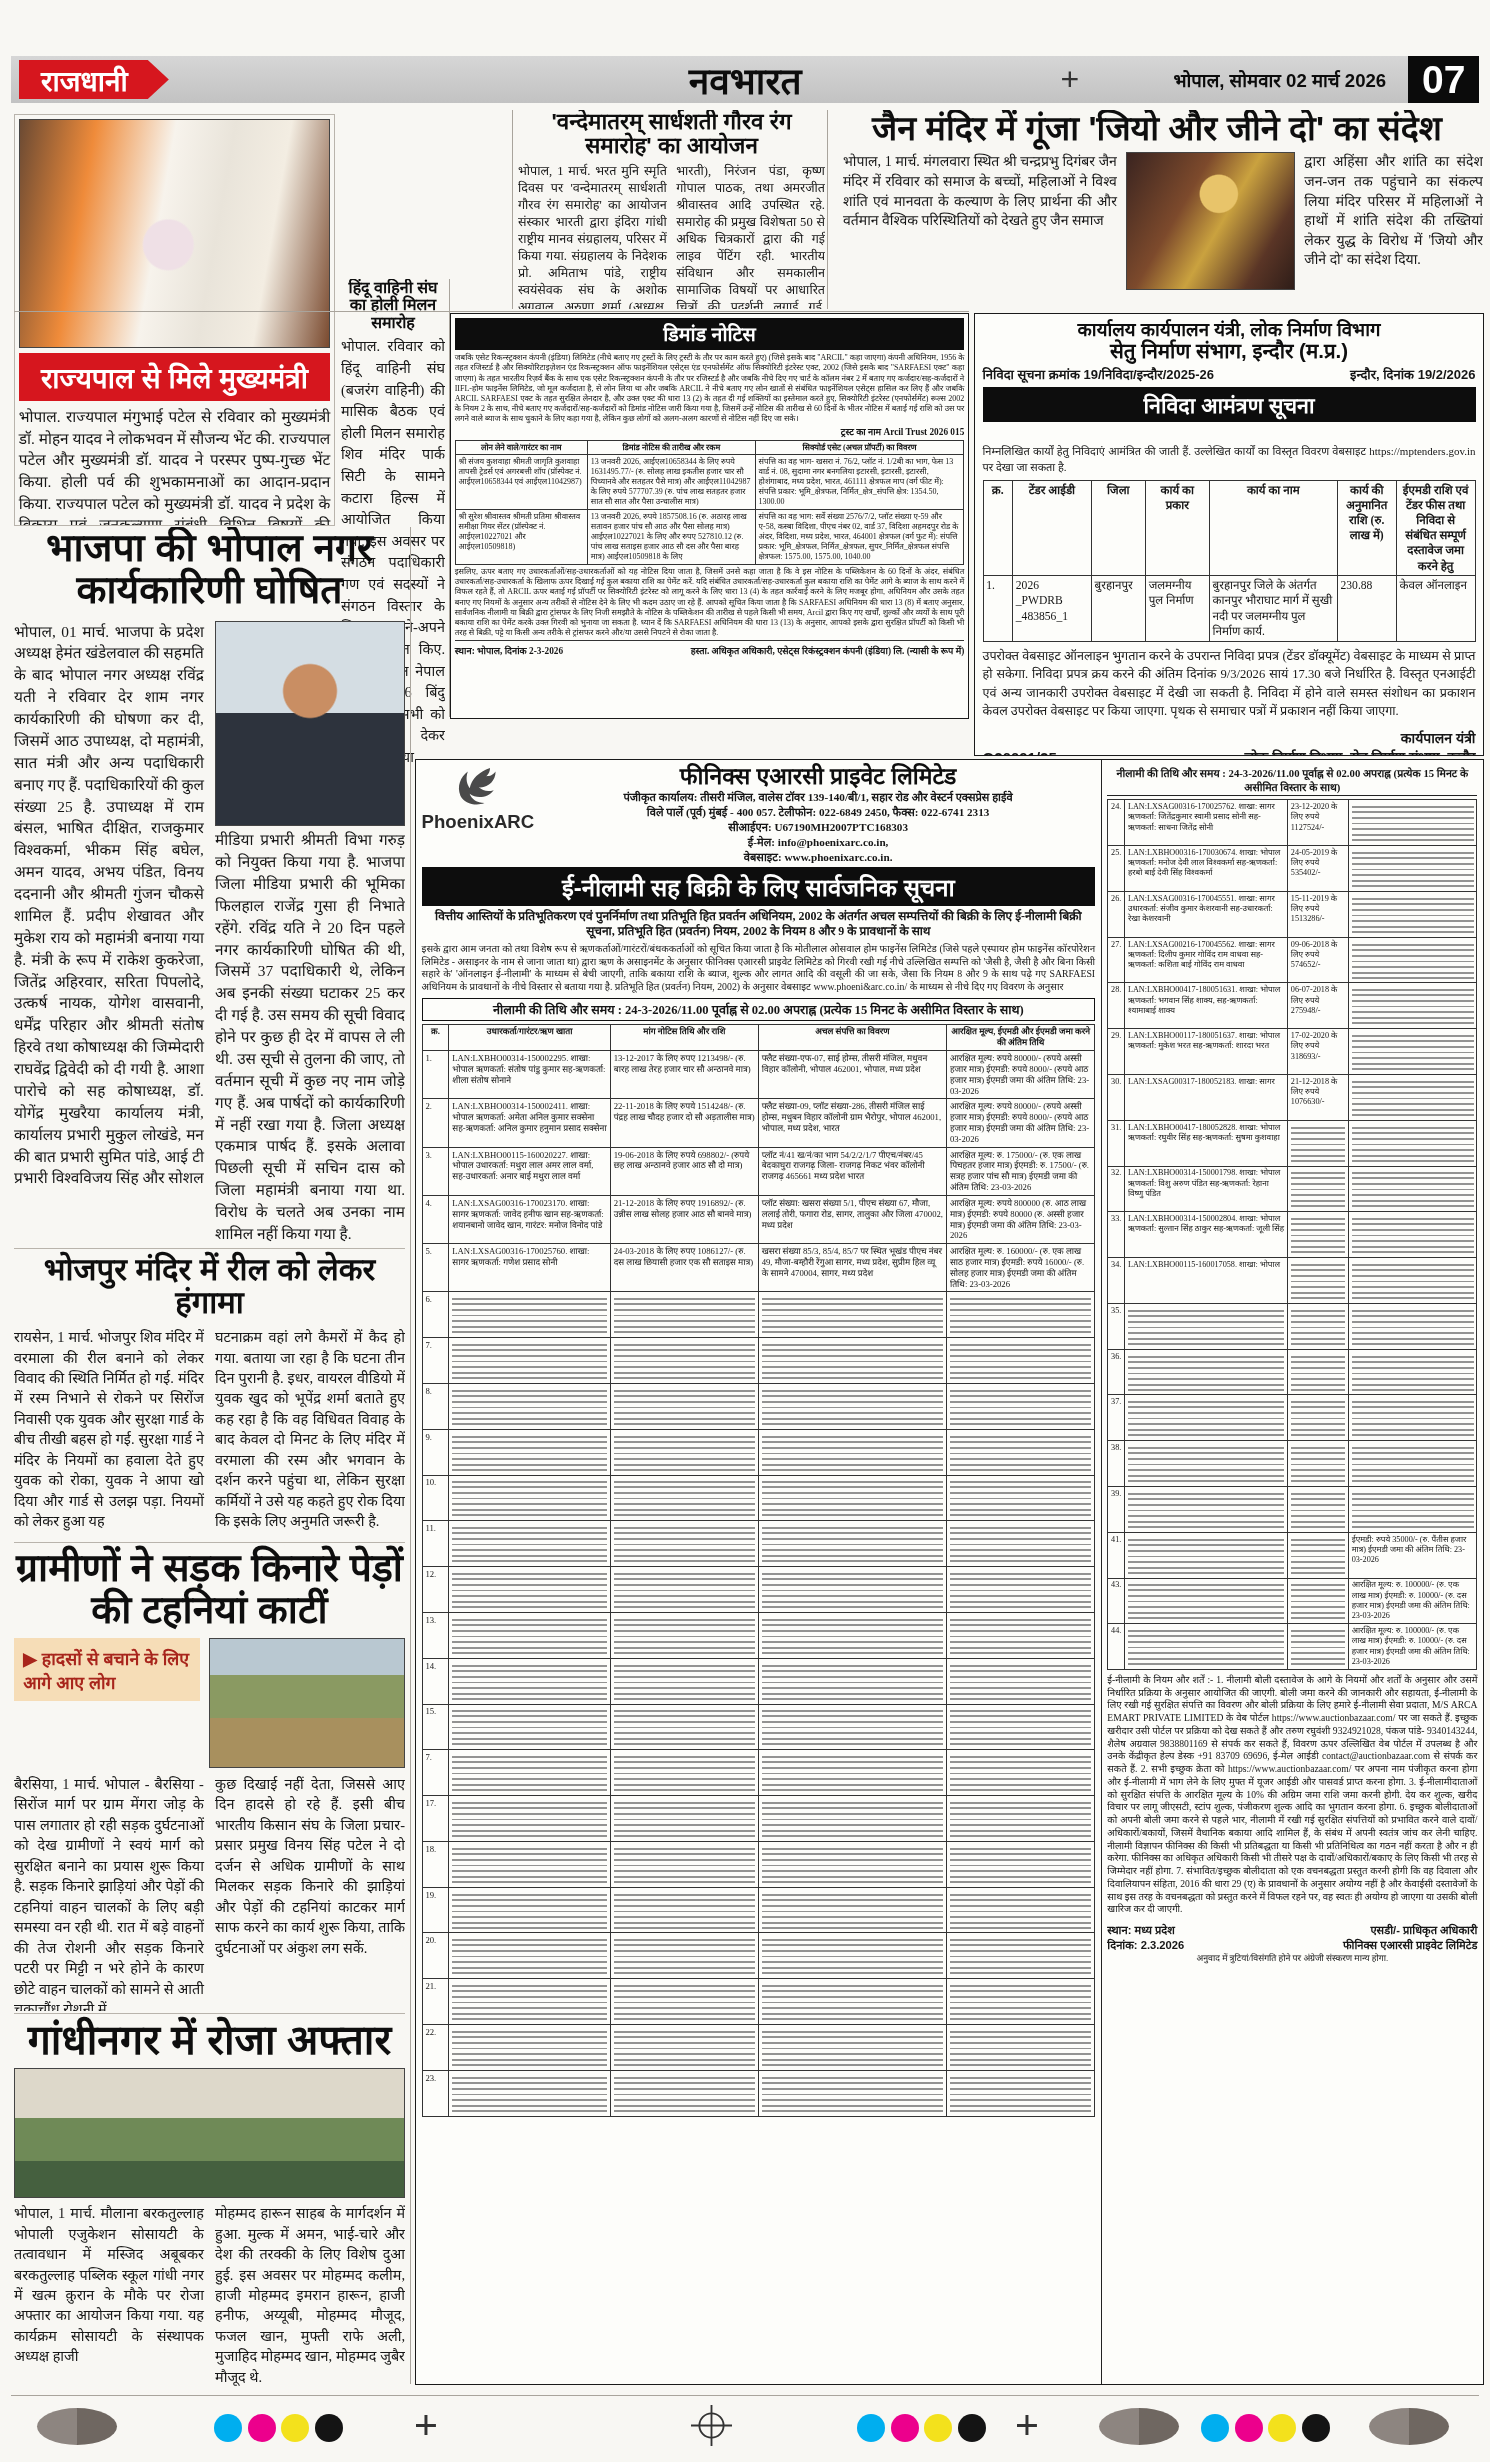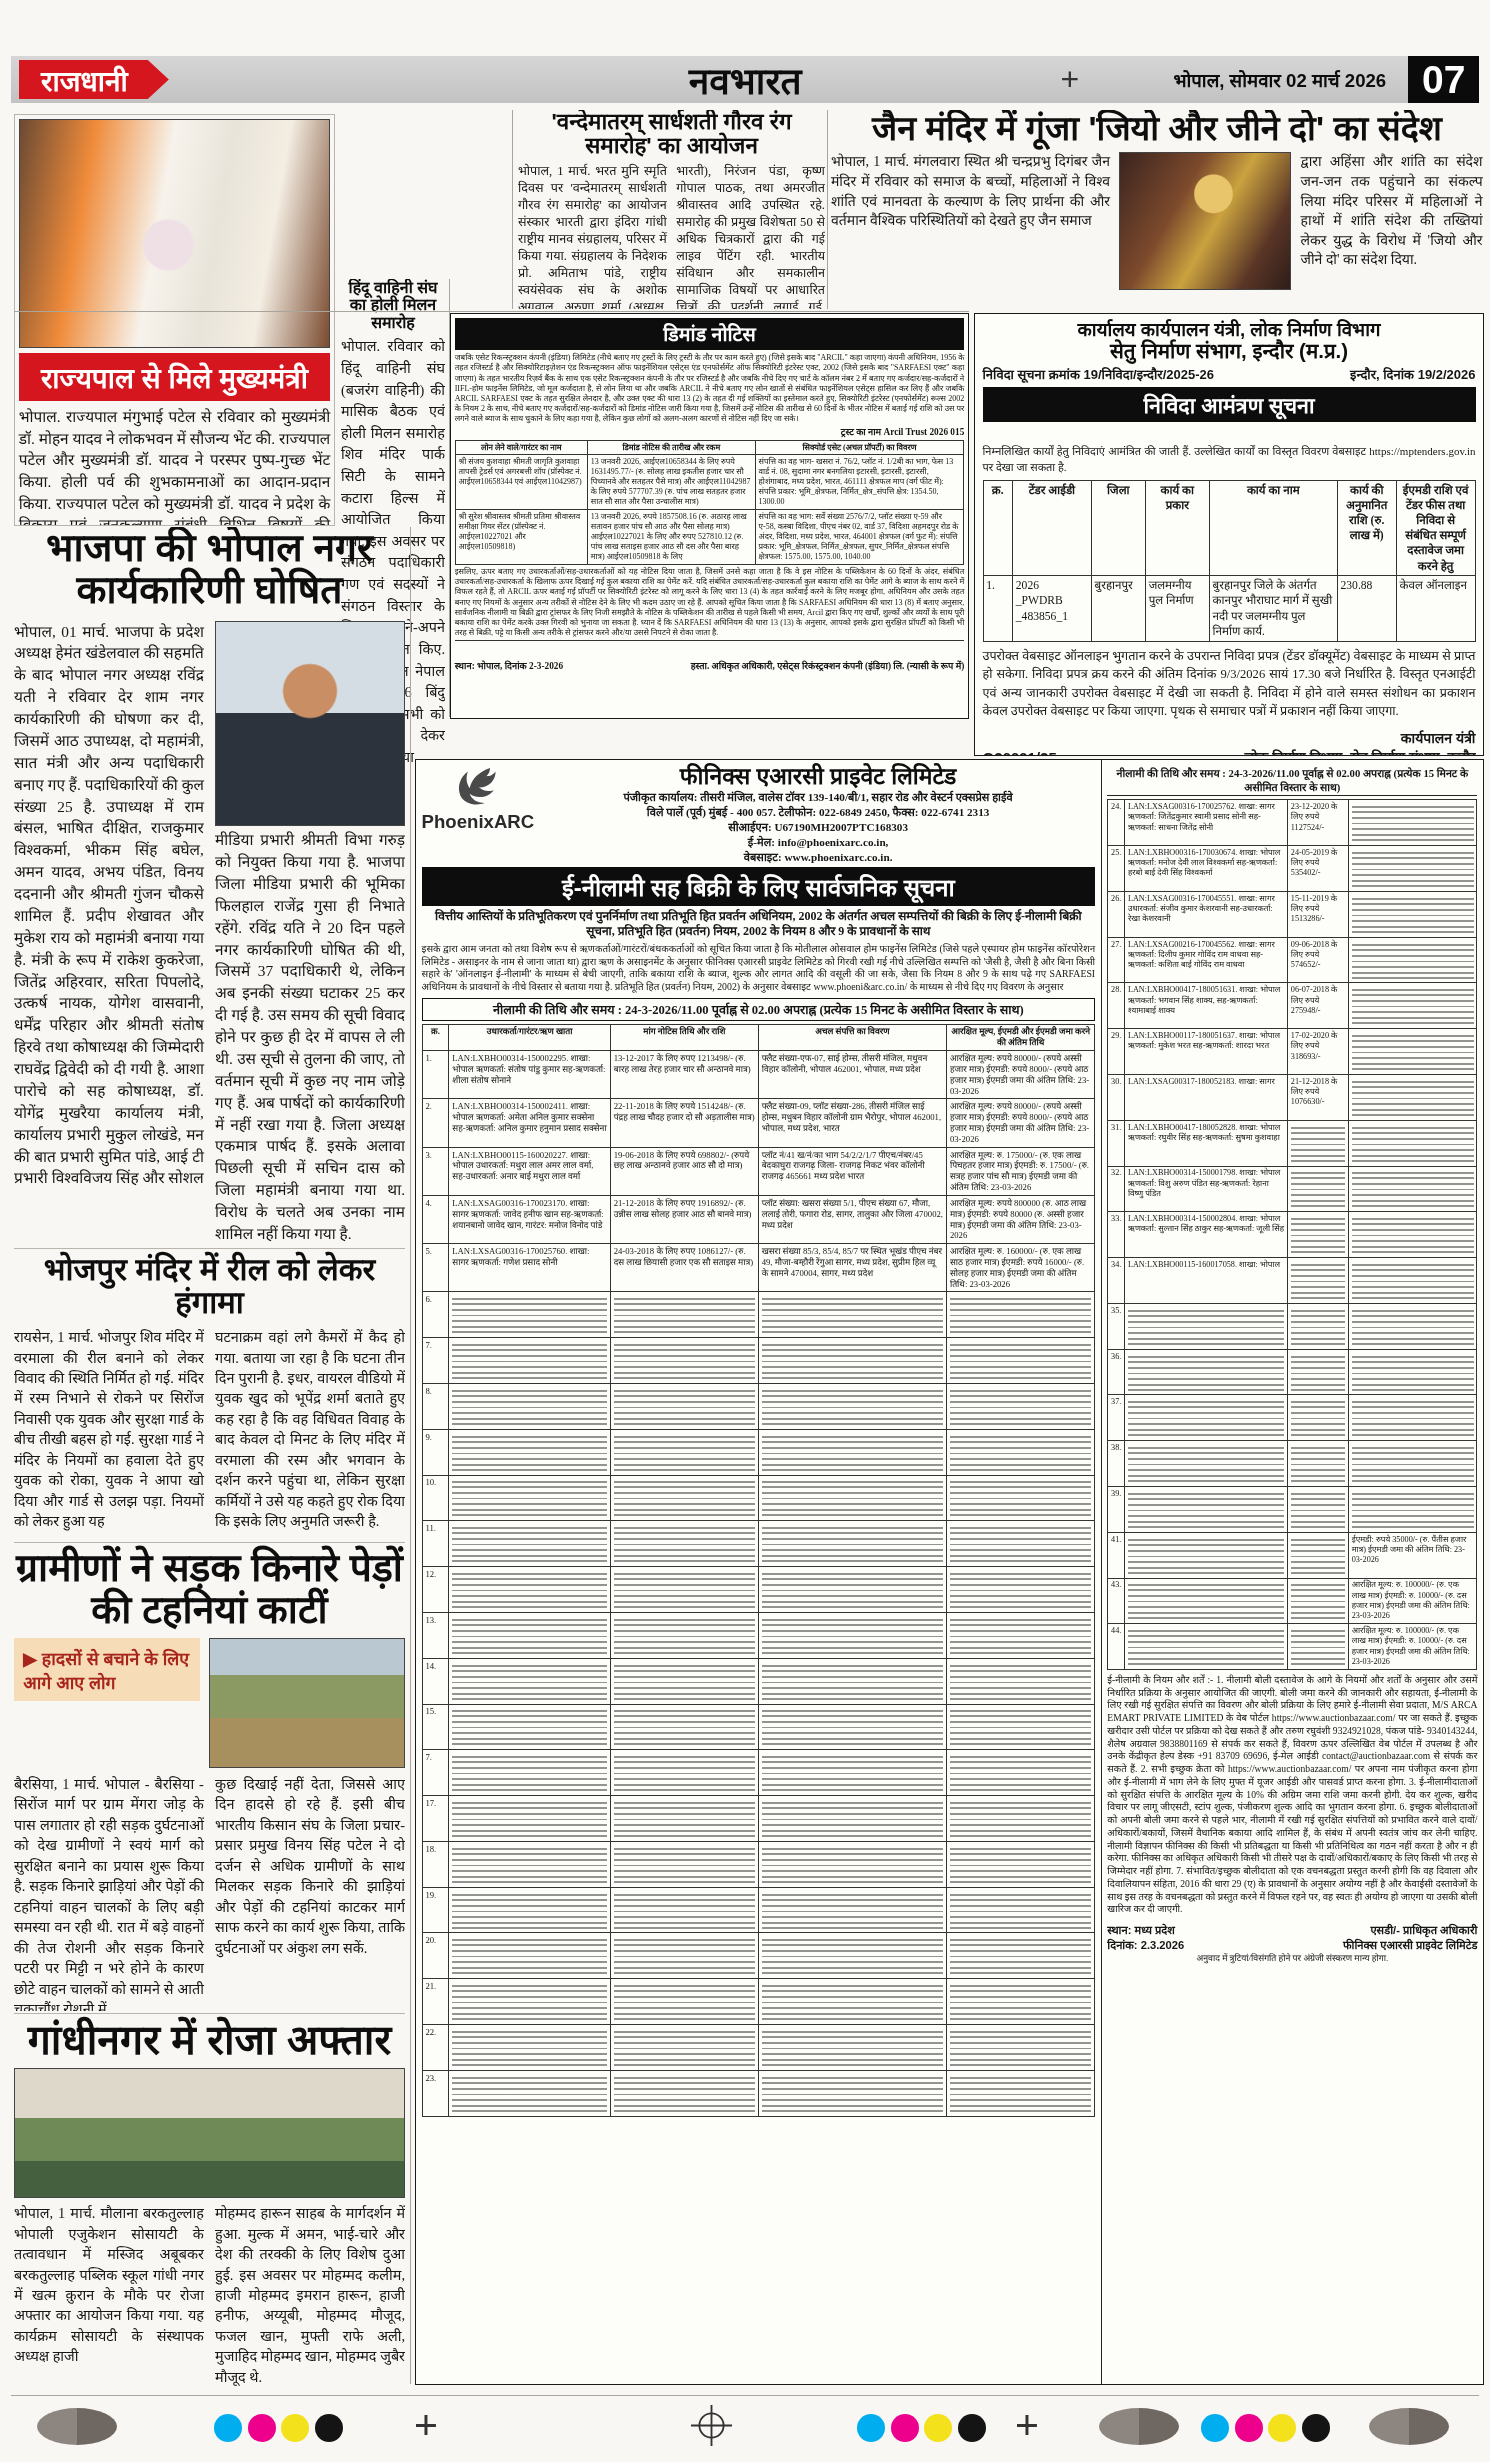--- a/index.html
+++ b/index.html
@@ -73,21 +73,21 @@
     <div class="hl" style="font-size:22.4px;">'वन्देमातरम् सार्धशती गौरव रंग समारोह' का आयोजन</div>
     <div class="flex" style="gap:9.3px;margin-top:4.7px;">
       <div class="jt" style="width:50%;font-size:12.6px;line-height:1.35;">भोपाल, 1 मार्च. भरत मुनि स्मृति दिवस पर 'वन्देमातरम् सार्धशती गौरव रंग समारोह' का आयोजन संस्कार भारती द्वारा इंदिरा गांधी राष्ट्रीय मानव संग्रहालय, परिसर में किया गया. संग्रहालय के निदेशक प्रो. अमिताभ पांडे, राष्ट्रीय स्वयंसेवक संघ के अशोक अग्रवाल, अरुणा शर्मा (अध्यक्ष, भोपाल महानगर संस्कार</div>
       <div class="jt" style="width:50%;font-size:12.6px;line-height:1.35;">भारती), निरंजन पंडा, कृष्ण गोपाल पाठक, तथा अमरजीत श्रीवास्तव आदि उपस्थित रहे. समारोह की प्रमुख विशेषता 50 से अधिक चित्रकारों द्वारा की गई लाइव पेंटिंग रही. भारतीय संविधान और समकालीन सामाजिक विषयों पर आधारित चित्रों की प्रदर्शनी लगाई गई. संचालन अमरजीत श्रीवास्तव ने किया.</div>
     </div>
   </div>
 
   <div class="abs" style="left:831px;top:110px;width:652px;height:199px;overflow:hidden;">
     <div class="hl" style="font-size:34px;">जैन मंदिर में गूंजा 'जियो और जीने दो' का संदेश</div>
     <div class="flex" style="gap:9.3px;margin-top:5.6px;">
-      <div class="jt" style="width:279px;font-size:14px;line-height:1.4;">भोपाल, 1 मार्च. मंगलवारा स्थित श्री चन्द्रप्रभु दिगंबर जैन मंदिर में रविवार को समाज के बच्चों, महिलाओं ने विश्व शांति एवं मानवता के कल्याण के लिए प्रार्थना की और वर्तमान वैश्विक परिस्थितियों को देखते हुए जैन समाज</div>
+      <div class="jt" style="width:279px;font-size:14px;line-height:1.4;margin-left:12px;">भोपाल, 1 मार्च. मंगलवारा स्थित श्री चन्द्रप्रभु दिगंबर जैन मंदिर में रविवार को समाज के बच्चों, महिलाओं ने विश्व शांति एवं मानवता के कल्याण के लिए प्रार्थना की और वर्तमान वैश्विक परिस्थितियों को देखते हुए जैन समाज</div>
       <div class="photo" style="width:172px;height:138px;background:
         radial-gradient(circle at 55% 30%, #e8c46a 0 14%, transparent 15%),
         linear-gradient(120deg,#3a2420 0%,#7d4a2c 35%,#caa23f 55%,#5a3526 80%,#2e1d18 100%);"></div>
       <div class="jt" style="width:182px;font-size:14px;line-height:1.4;">द्वारा अहिंसा और शांति का संदेश जन-जन तक पहुंचाने का संकल्प लिया मंदिर परिसर में महिलाओं ने हाथों में शांति संदेश की तख्तियां लेकर युद्ध के विरोध में 'जियो और जीने दो' का संदेश दिया.</div>
     </div>
   </div>
 
   <div class="abs box" style="left:450px;top:313px;width:519px;height:406px;padding:3.7px;">
     <div class="blackbar">डिमांड नोटिस</div>
     <div class="jt small" style="margin-top:2.8px;font-size:8px;line-height:1.28;">जबकि एसेट रिकन्स्ट्रक्शन कंपनी (इंडिया) लिमिटेड (नीचे बताए गए ट्रस्टों के लिए ट्रस्टी के तौर पर काम करते हुए) (जिसे इसके बाद "ARCIL" कहा जाएगा) कंपनी अधिनियम, 1956 के तहत रजिस्टर्ड है और सिक्योरिटाइज़ेशन एंड रिकन्स्ट्रक्शन ऑफ फाइनेंशियल एसेट्स एंड एनफोर्समेंट ऑफ सिक्योरिटी इंटरेस्ट एक्ट, 2002 (जिसे इसके बाद "SARFAESI एक्ट" कहा जाएगा) के तहत भारतीय रिज़र्व बैंक के साथ एक एसेट रिकन्स्ट्रक्शन कंपनी के तौर पर रजिस्टर्ड है और जबकि नीचे दिए गए चार्ट के कॉलम नंबर 2 में बताए गए कर्जदार/सह-कर्जदारों ने IIFL-होम फाइनेंस लिमिटेड, जो मूल कर्जदाता है, से लोन लिया था और जबकि ARCIL ने नीचे बताए गए लोन खातों से संबंधित फाइनेंशियल एसेट्स हासिल कर लिए हैं और जबकि ARCIL SARFAESI एक्ट के तहत सुरक्षित लेनदार है, और उक्त एक्ट की धारा 13 (2) के तहत दी गई शक्तियों का इस्तेमाल करते हुए, सिक्योरिटी इंटरेस्ट (एनफोर्समेंट) रूल्स 2002 के नियम 2 के साथ, नीचे बताए गए कर्जदारों/सह-कर्जदारों को डिमांड नोटिस जारी किया गया है, जिसमें उन्हें नोटिस की तारीख से 60 दिनों के भीतर नोटिस में बताई गई राशि को उस पर लगने वाले ब्याज के साथ चुकाने के लिए कहा गया है, लेकिन कुछ लोगों को अलग-अलग कारणों से नोटिस नहीं दिए जा सके।</div>
@@ -107,21 +107,21 @@
             <td>संपत्ति का वह भाग- खसरा नं. 76/2, प्लॉट नं. 1/2बी का भाग, फेस 13 वार्ड नं. 08, सुदामा नगर बनगलिया इटारसी, इटारसी, इटारसी, होशंगाबाद, मध्य प्रदेश, भारत, 461111 क्षेत्रफल माप (वर्ग फीट में): संपत्ति प्रकार: भूमि_क्षेत्रफल, निर्मित_क्षेत्र_संपत्ति क्षेत्र: 1354.50, 1300.00</td>
           </tr>
           <tr>
             <td>श्री सुरेश श्रीवास्तव श्रीमती प्रतिमा श्रीवास्तव समीक्षा गियर सेंटर (प्रॉस्पेक्ट नं. आईएल10227021 और आईएल10509818)</td>
             <td>13 जनवरी 2026, रुपये 1857508.16 (रु. अठारह लाख सतावन हजार पांच सौ आठ और पैसा सोलह मात्र) आईएल10227021 के लिए और रुपए 527810.12 (रु. पांच लाख सताइस हजार आठ सौ दस और पैसा बारह मात्र) आईएल10509818 के लिए</td>
             <td>संपत्ति का वह भाग: सर्वे संख्या 2576/7/2, प्लॉट संख्या ए-59 और ए-58, कस्बा विदिशा, पीएच नंबर 02, वार्ड 37, विदिशा अहमदपुर रोड के अंदर, विदिशा, मध्य प्रदेश, भारत, 464001 क्षेत्रफल (वर्ग फुट में): संपत्ति प्रकार: भूमि_क्षेत्रफल, निर्मित_क्षेत्रफल, सुपर_निर्मित_क्षेत्रफल संपत्ति क्षेत्रफल: 1575.00, 1575.00, 1040.00</td>
           </tr>
         </tbody>
     </table>
     <div class="jt small" style="font-size:8px;line-height:1.28;margin-top:1.9px;">इसलिए, ऊपर बताए गए उधारकर्ताओं/सह-उधारकर्ताओं को यह नोटिस दिया जाता है, जिसमें उनसे कहा जाता है कि वे इस नोटिस के पब्लिकेशन के 60 दिनों के अंदर, संबंधित उधारकर्ता/सह-उधारकर्ता के खिलाफ ऊपर दिखाई गई कुल बकाया राशि का पेमेंट करें. यदि संबंधित उधारकर्ता/सह-उधारकर्ता कुल बकाया राशि का पेमेंट आगे के ब्याज के साथ करने में विफल रहते हैं, तो ARCIL ऊपर बताई गई प्रॉपर्टी पर सिक्योरिटी इंटरेस्ट को लागू करने के लिए धारा 13 (4) के तहत कार्रवाई करने के लिए मजबूर होगा, अधिनियम और उसके तहत बनाए गए नियमों के अनुसार अन्य तरीकों से नोटिस देने के लिए भी कदम उठाए जा रहे हैं. आपको सूचित किया जाता है कि SARFAESI अधिनियम की धारा 13 (8) में बताए अनुसार, सार्वजनिक नीलामी या बिक्री द्वारा ट्रांसफर के लिए निजी समझौते के नोटिस के पब्लिकेशन की तारीख से पहले किसी भी समय, Arcil द्वारा किए गए खर्चों, शुल्कों और व्ययों के साथ पूरी बकाया राशि का पेमेंट करके उक्त गिरवी को भुनाया जा सकता है. ध्यान दें कि SARFAESI अधिनियम की धारा 13 (13) के अनुसार, आपको इसके द्वारा सुरक्षित प्रॉपर्टी को किसी भी तरह से बिक्री, पट्टे या किसी अन्य तरीके से ट्रांसफर करने और/या उससे निपटने से रोका जाता है.</div>
-    <div class="flex" style="justify-content:space-between;font-weight:700;font-size:9.3px;border-top:0.9px solid #333;margin-top:1.9px;padding-top:18px;">
+    <div class="flex" style="justify-content:space-between;font-weight:700;font-size:9.3px;border-top:0.9px solid #333;margin-top:1.9px;padding-top:3px;">
       <span>स्थान: भोपाल, दिनांक 2-3-2026</span>
       <span>हस्ता. अधिकृत अधिकारी, एसेट्स रिकंस्ट्रक्शन कंपनी (इंडिया) लि. (न्यासी के रूप में)</span>
     </div>
   </div>
 
   <div class="abs box" style="left:974px;top:313px;width:510px;height:443px;padding:5.6px 7.5px;">
     <div class="hl" style="font-size:18.6px;">कार्यालय कार्यपालन यंत्री, लोक निर्माण विभाग</div>
     <div class="hl" style="font-size:20.5px;">सेतु निर्माण संभाग, इन्दौर (म.प्र.)</div>
     <div class="flex" style="justify-content:space-between;font-weight:700;font-size:13px;margin-top:3.7px;font-family:'Liberation Sans',sans-serif;">
       <span>निविदा सूचना क्रमांक 19/निविदा/इन्दौर/2025-26</span>

